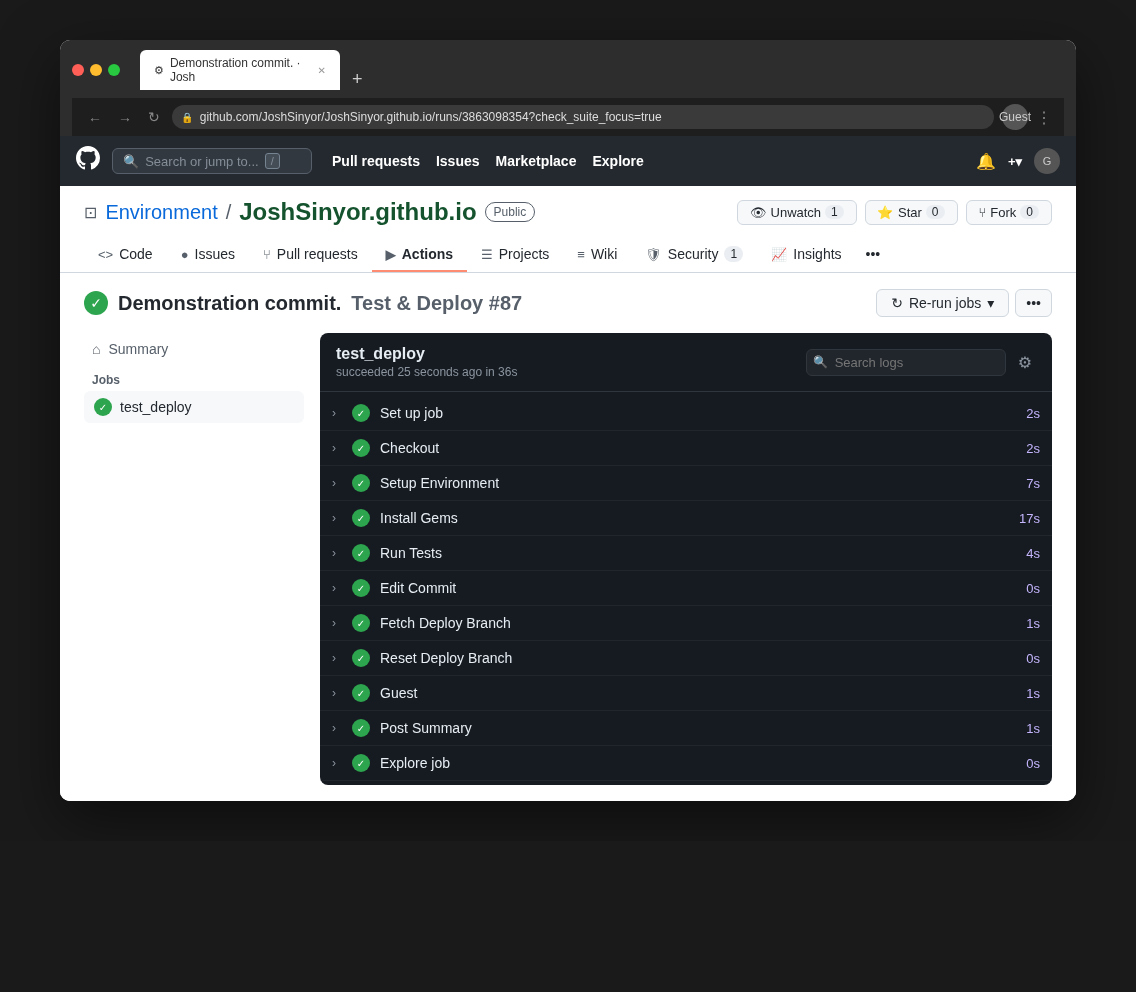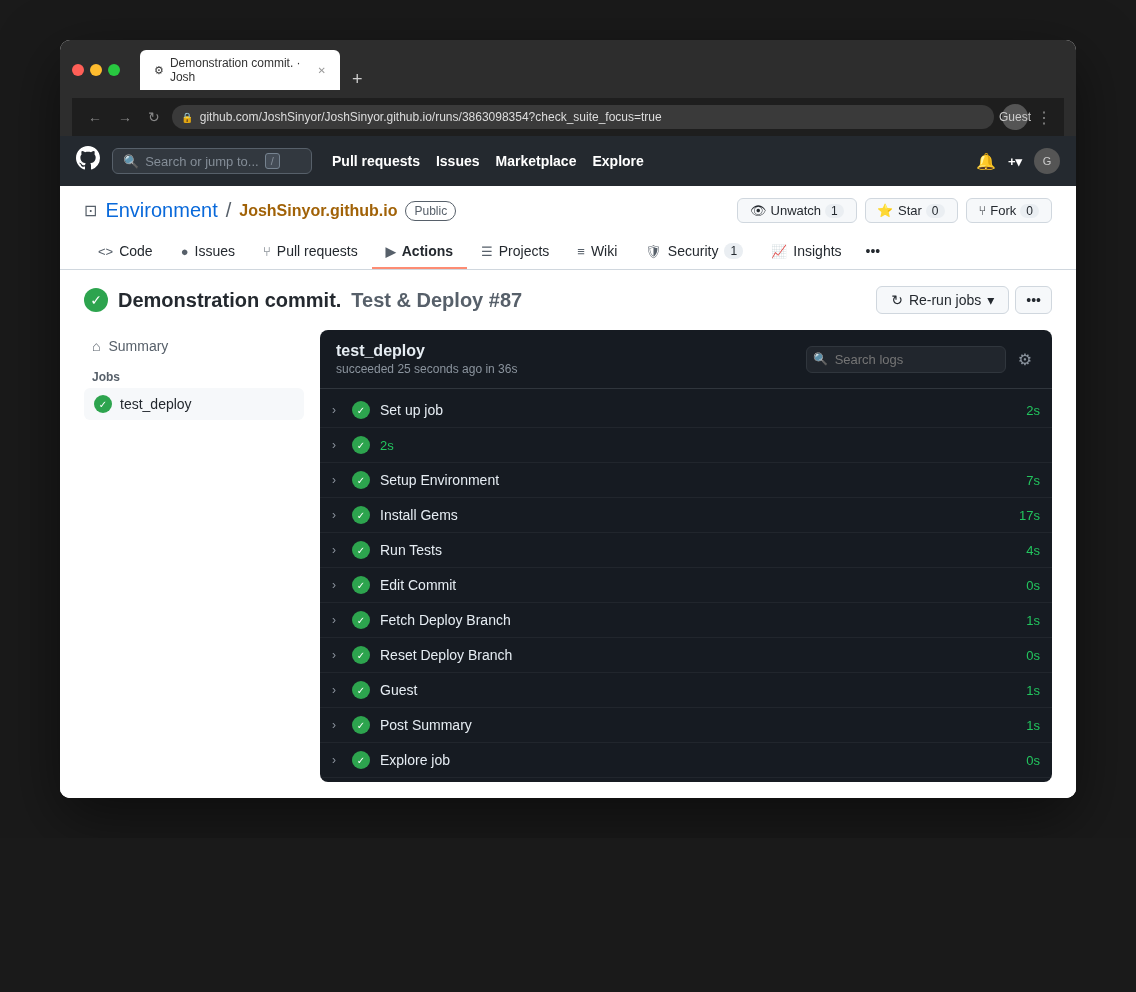--- a/index.html
+++ b/index.html
@@ -167,21 +167,21 @@
     }
     .repo-title-row {
       display: flex;
       align-items: center;
       gap: 8px;
       margin-bottom: 12px;
     }
     .repo-icon { color: #57606a; font-size: 16px; }
     .repo-owner { color: #0969da; text-decoration: none; font-size: 20px; font-weight: 400; }
     .repo-sep { color: #57606a; font-size: 20px; }
-    .repo-name { color: #a16207; text-decoration: none; font-size: 16px; font-weight: 600; }
+    .repo-name { color: #14532d; text-decoration: none; font-size: 24px; font-weight: 600; }
     .repo-public-badge {
       border: 1px solid #57606a;
       border-radius: 20px;
       padding: 2px 8px;
       font-size: 12px;
       color: #57606a;
     }
     .repo-actions { margin-left: auto; display: flex; gap: 8px; }
     .repo-btn {
       border: 1px solid #d0d7de;
@@ -421,21 +421,21 @@
       font-size: 10px;
       margin-right: 10px;
       flex-shrink: 0;
     }
     .step-name {
       flex: 1;
       color: #e6edf3;
       font-size: 14px;
     }
     .step-duration {
-      color: #22c55e;
+      color: #c4b5fd;
       font-size: 13px;
     }
   </style>
 </head>
 <body>
 
 <div class="browser-window">
 
   <div class="browser-chrome">
     <div class="browser-controls">
@@ -608,20 +608,21 @@
           <div class="steps-list" id="steps-container">
           <div class="step-row">
     <span class="step-chevron">›</span>
     <div class="step-check">✓</div>
     <span class="step-name">Set up job</span>
     <span class="step-duration">2s</span>
   </div>
               <div class="step-row">
     <span class="step-chevron">›</span>
     <div class="step-check">✓</div>
+    <span class="step-name">Checkout</span>
     <span class="step-duration">2s</span>
   </div>
               <div class="step-row">
     <span class="step-chevron">›</span>
     <div class="step-check">✓</div>
     <span class="step-name">Setup Environment</span>
     <span class="step-duration">7s</span>
   </div>
               <div class="step-row">
     <span class="step-chevron">›</span>

